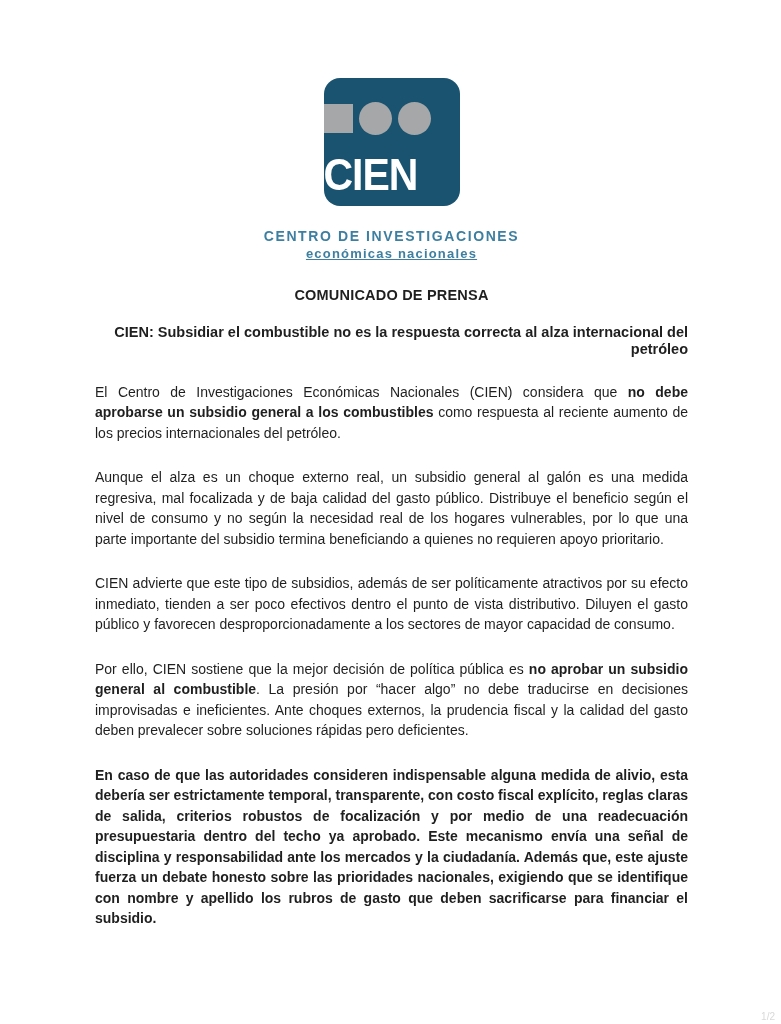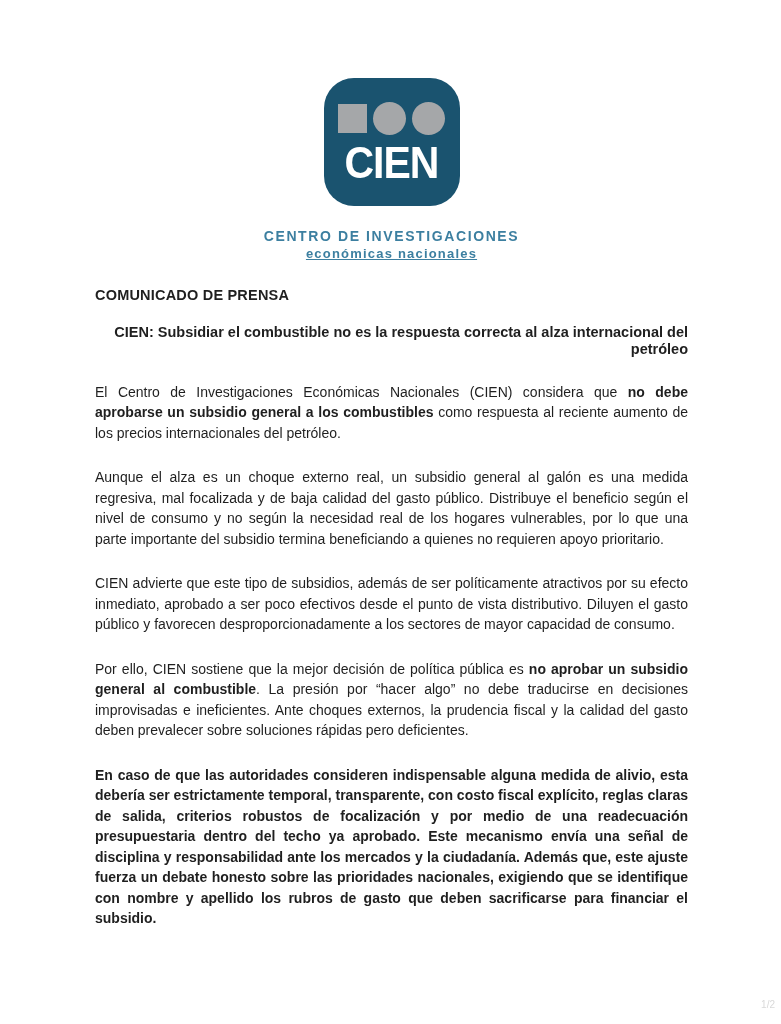--- a/index.html
+++ b/index.html
@@ -25,23 +25,24 @@
     background:#ffffff;
   }
   
   .masthead{
     display:flex;flex-direction:column;align-items:center;
     margin-bottom:25px;
   }
   .logo-badge{
     width:136px;height:128px;
     background:var(--logo-bg);
-    border-radius:30px;
-    display:flex;flex-direction:column;align-items:center;
+    border-radius:16px;
+    display:flex;flex-direction:column;
     padding-top:24px;
+    gap:12px;
   }
   .logo-shapes{
     display:flex;align-items:center;gap:6px;
     height:33px;
   }
   .shape{display:inline-block;background:var(--logo-shape);}
   .shape.square{width:29px;height:29px;}
   .shape.circle{width:33px;height:33px;border-radius:50%;}
   .logo-acronym{
     color:var(--logo-text);
@@ -61,41 +62,42 @@
     font-size:14px;font-weight:700;letter-spacing:1.6px;
     line-height:1.25;
   }
   .org-line2{
     font-size:13px;font-weight:700;letter-spacing:1.2px;
     line-height:1.3;
     text-decoration:underline;
   }
   
   .kicker{
+    text-align:center;
     font-size:14.5px;font-weight:700;
     margin-bottom:21px;
     letter-spacing:.2px;
   }
   .headline{
     font-size:14.5px;font-weight:700;
     line-height:1.15;
     margin-bottom:17px;
     text-align:right;
   }
   .body-para{
     font-size:14px;
     line-height:20.5px;
     text-align:justify;
     margin-bottom:13px;
     margin-top:24px;
   }
   .body-para strong{font-weight:700;}
   .page-indicator{
     position:absolute;
-    right:6px;bottom:14px;
+    right:6px;bottom:2px;
     font-size:10px;
     color:var(--page-indicator);
   }
 </style>
 </head>
 <body>
 
 <div class="page">
 
   <header class="masthead">
@@ -112,21 +114,21 @@
       <div class="org-line2">económicas nacionales</div>
     </div>
   </header>
 
   <main>
     <h2 class="kicker">COMUNICADO DE PRENSA</h2>
     <h1 class="headline">CIEN: Subsidiar el combustible no es la respuesta correcta al alza internacional del petróleo</h1>
     <div id="paragraphs">
         <p class="body-para"><span>El Centro de Investigaciones Económicas Nacionales (CIEN) considera que </span><strong>no debe aprobarse un subsidio general a los combustibles</strong><span> como respuesta al reciente aumento de los precios internacionales del petróleo.</span></p>
         <p class="body-para"><span>Aunque el alza es un choque externo real, un subsidio general al galón es una medida regresiva, mal focalizada y de baja calidad del gasto público. Distribuye el beneficio según el nivel de consumo y no según la necesidad real de los hogares vulnerables, por lo que una parte importante del subsidio termina beneficiando a quienes no requieren apoyo prioritario.</span></p>
-        <p class="body-para"><span>CIEN advierte que este tipo de subsidios, además de ser políticamente atractivos por su efecto inmediato, aprobado a ser poco efectivos desde el punto de vista distributivo. Diluyen el gasto público y favorecen desproporcionadamente a los sectores de mayor capacidad de consumo.</span></p>
+        <p class="body-para"><span>CIEN advierte que este tipo de subsidios, además de ser políticamente atractivos por su efecto inmediato, tienden a ser poco efectivos dentro el punto de vista distributivo. Diluyen el gasto público y favorecen desproporcionadamente a los sectores de mayor capacidad de consumo.</span></p>
         <p class="body-para"><span>Por ello, CIEN sostiene que la mejor decisión de política pública es </span><strong>no aprobar un subsidio general al combustible</strong><span>. La presión por “hacer algo” no debe traducirse en decisiones improvisadas e ineficientes. Ante choques externos, la prudencia fiscal y la calidad del gasto deben prevalecer sobre soluciones rápidas pero deficientes.</span></p>
         <p class="body-para"><strong>En caso de que las autoridades consideren indispensable alguna medida de alivio, esta debería ser estrictamente temporal, transparente, con costo fiscal explícito, reglas claras de salida, criterios robustos de focalización y por medio de una readecuación presupuestaria dentro del techo ya aprobado. Este mecanismo envía una señal de disciplina y responsabilidad ante los mercados y la ciudadanía. Además que, este ajuste fuerza un debate honesto sobre las prioridades nacionales, exigiendo que se identifique con nombre y apellido los rubros de gasto que deben sacrificarse para financiar el subsidio.</strong></p>
       </div>
   </main>
 
   <div class="page-indicator">1/2</div>
 
 </div>
 
 </body></html>

